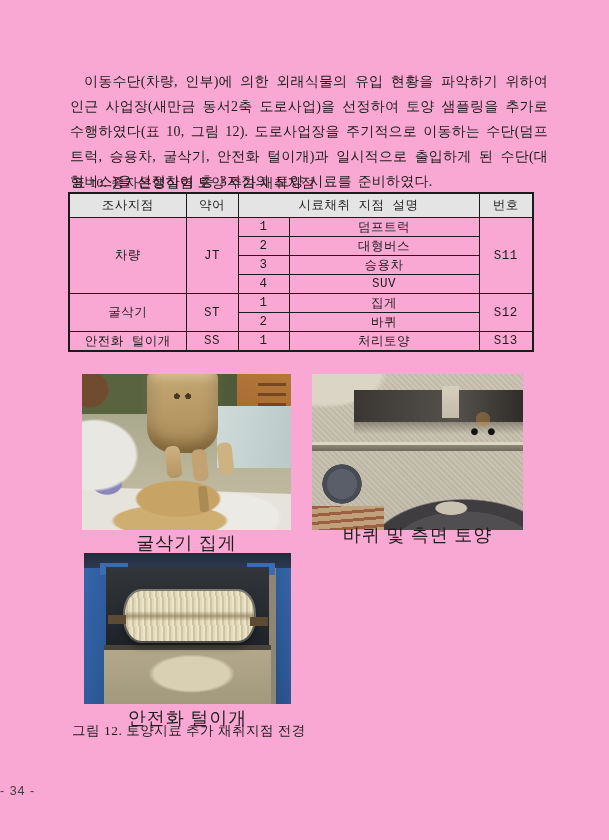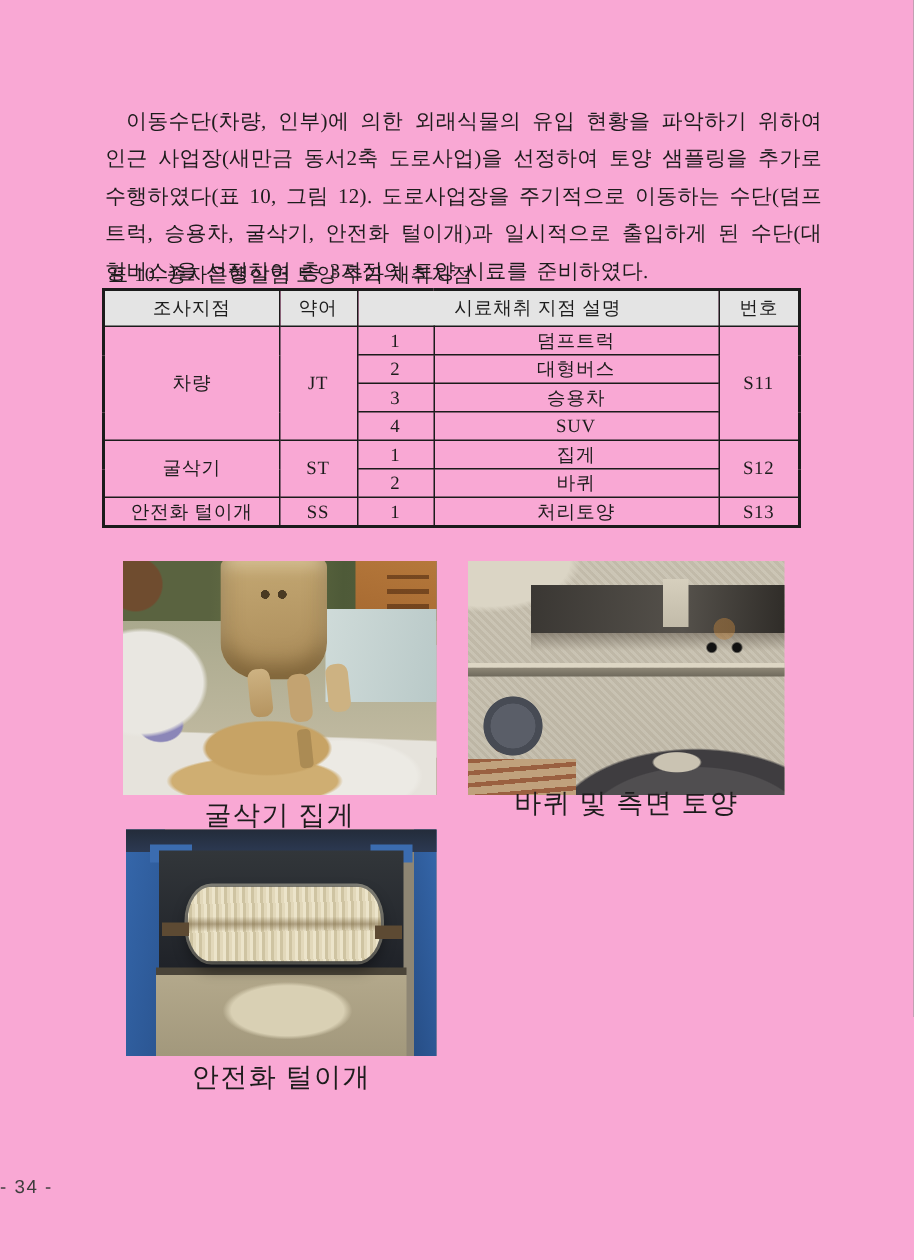--- a/index.html
+++ b/index.html
@@ -16,21 +16,21 @@
   .tbl-caption{
     position:absolute; left:72px; top:174px; font-size:13.5px; letter-spacing:0.3px;
   }
   table.sampling{
     position:absolute; left:68px; top:192px; width:466px;
     border-collapse:collapse; table-layout:fixed;
     font-size:12.5px; border:2px solid #1b1b1b;
   }
   table.sampling th, table.sampling td{
     border:1px solid #1b1b1b; text-align:center; vertical-align:middle;
-    padding:0; font-weight:normal; letter-spacing:0.5px; overflow:hidden; white-space:nowrap;
+    padding:0; font-weight:normal; letter-spacing:0.5px; overflow:hidden; white-space:nowrap;font-family:Liberation Mono, monospace;
   }
   table.sampling thead th{ height:23px; background:#e4e4e4; }
   table.sampling tbody td{ height:18px; }
   .c-site{width:117px}.c-abbr{width:52px}.c-num{width:51px}.c-desc{width:190px}.c-no{width:54px}
 
   .photo{ position:absolute; overflow:hidden; }
   
   .photo1{ left:82px; top:374px; width:209px; height:156px;
     background:
       radial-gradient(ellipse 70px 30px at 46% 80%, #c7a365 0 58%, rgba(199,163,101,0) 62%),
@@ -185,16 +185,17 @@
   </table>
 
   <div class="photo photo1"></div>
   <div class="photo photo2"></div>
   <div class="photo-cap cap1">굴삭기 집게</div>
   <div class="photo-cap cap2">바퀴 및 측면 토양</div>
 
   <div class="photo photo3"></div>
   <div class="photo-cap cap3">안전화 털이개</div>
 
+  <div class="fig-caption">그림 12. 토양시료 추가 채취지점 전경</div>
 
   <div class="page-num">- 34 -</div>
 
 </div>
 
 </body></html>

